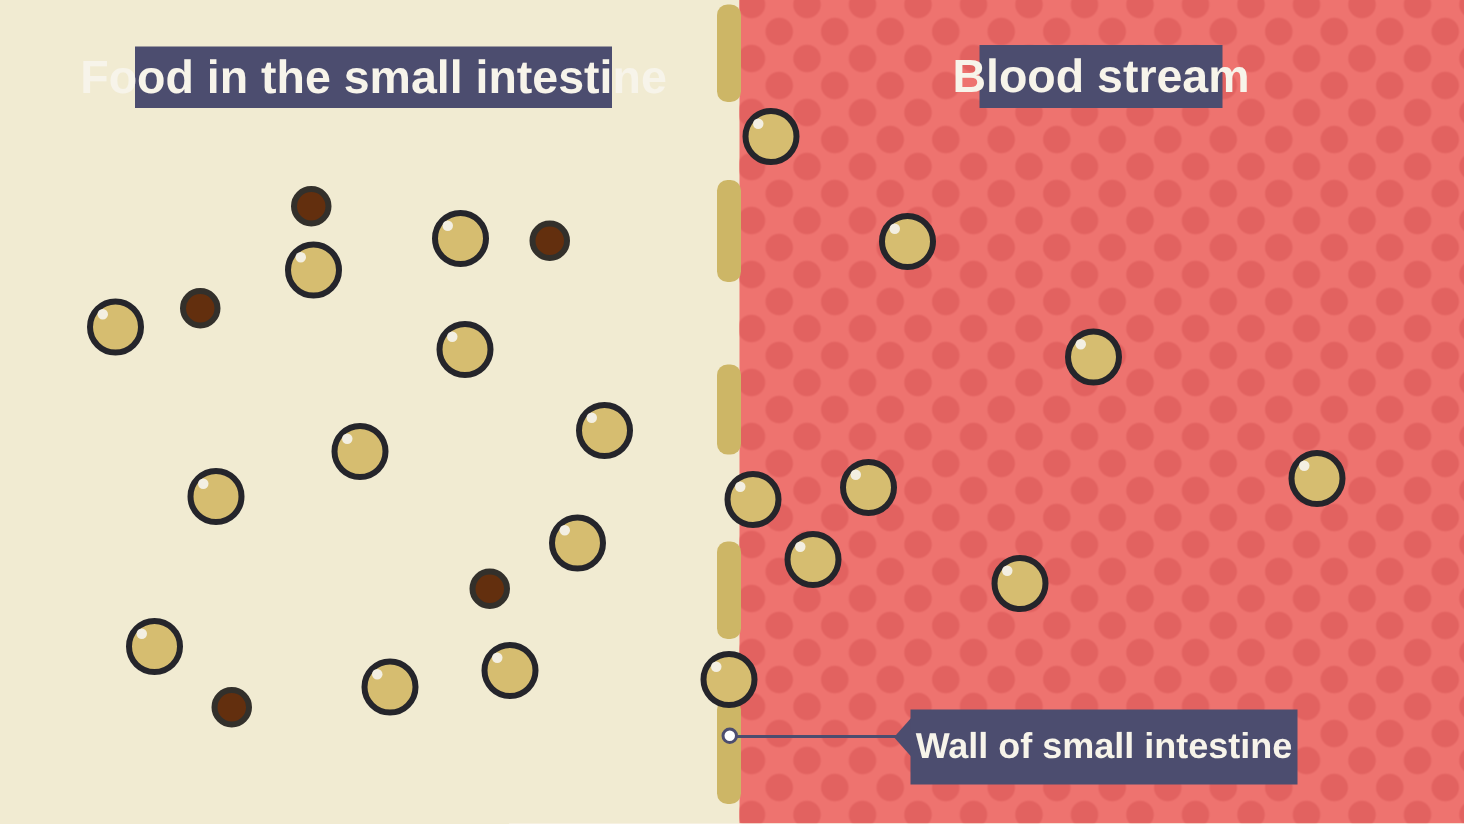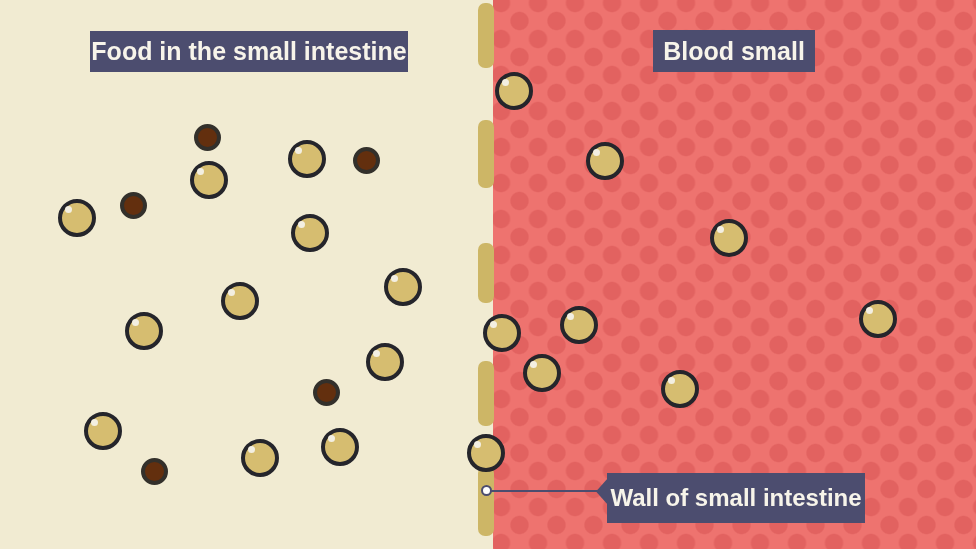--- a/index.html
+++ b/index.html
@@ -62,21 +62,21 @@
   }
 
   .label-box {
     position: absolute;
     display: flex;
     align-items: center;
     justify-content: center;
     background: var(--slate, #4c4d6f);
     color: var(--label-text, #f7f4ea);
     font-weight: bold;
-    font-size: 25px;
+    font-size: 31px;
     white-space: nowrap;
   }
   .label-food  { left: 90px;  top: 31px; width: 318px; height: 41px; }
   .label-blood { left: 653px; top: 30px; width: 162px; height: 42px; }
 
   .callout-box { left: 607px; top: 473px; width: 258px; height: 50px; font-size: 24px; }
   .callout-line {
     position: absolute;
     left: 490px; top: 490px;
     width: 108px; height: 2px;
@@ -140,21 +140,21 @@
       <div class="mol brown" style="left: 119.5px; top: 191.5px;"></div>
       <div class="mol brown" style="left: 312.5px; top: 378.5px;"></div>
       <div class="mol brown" style="left: 140.5px; top: 457.5px;"></div>
     </div>
 
   <div class="label-box label-food">
     <span>Food in the small intestine</span>
   </div>
 
   <div class="label-box label-blood">
-    <span>Blood small</span>
+    <span>Blood stream</span>
   </div>
 
   <div class="callout-line"></div>
   <div class="callout-dot"></div>
   <div class="callout-tri"></div>
   <div class="label-box callout-box">
     <span>Wall of small intestine</span>
   </div>
 </div>
 

